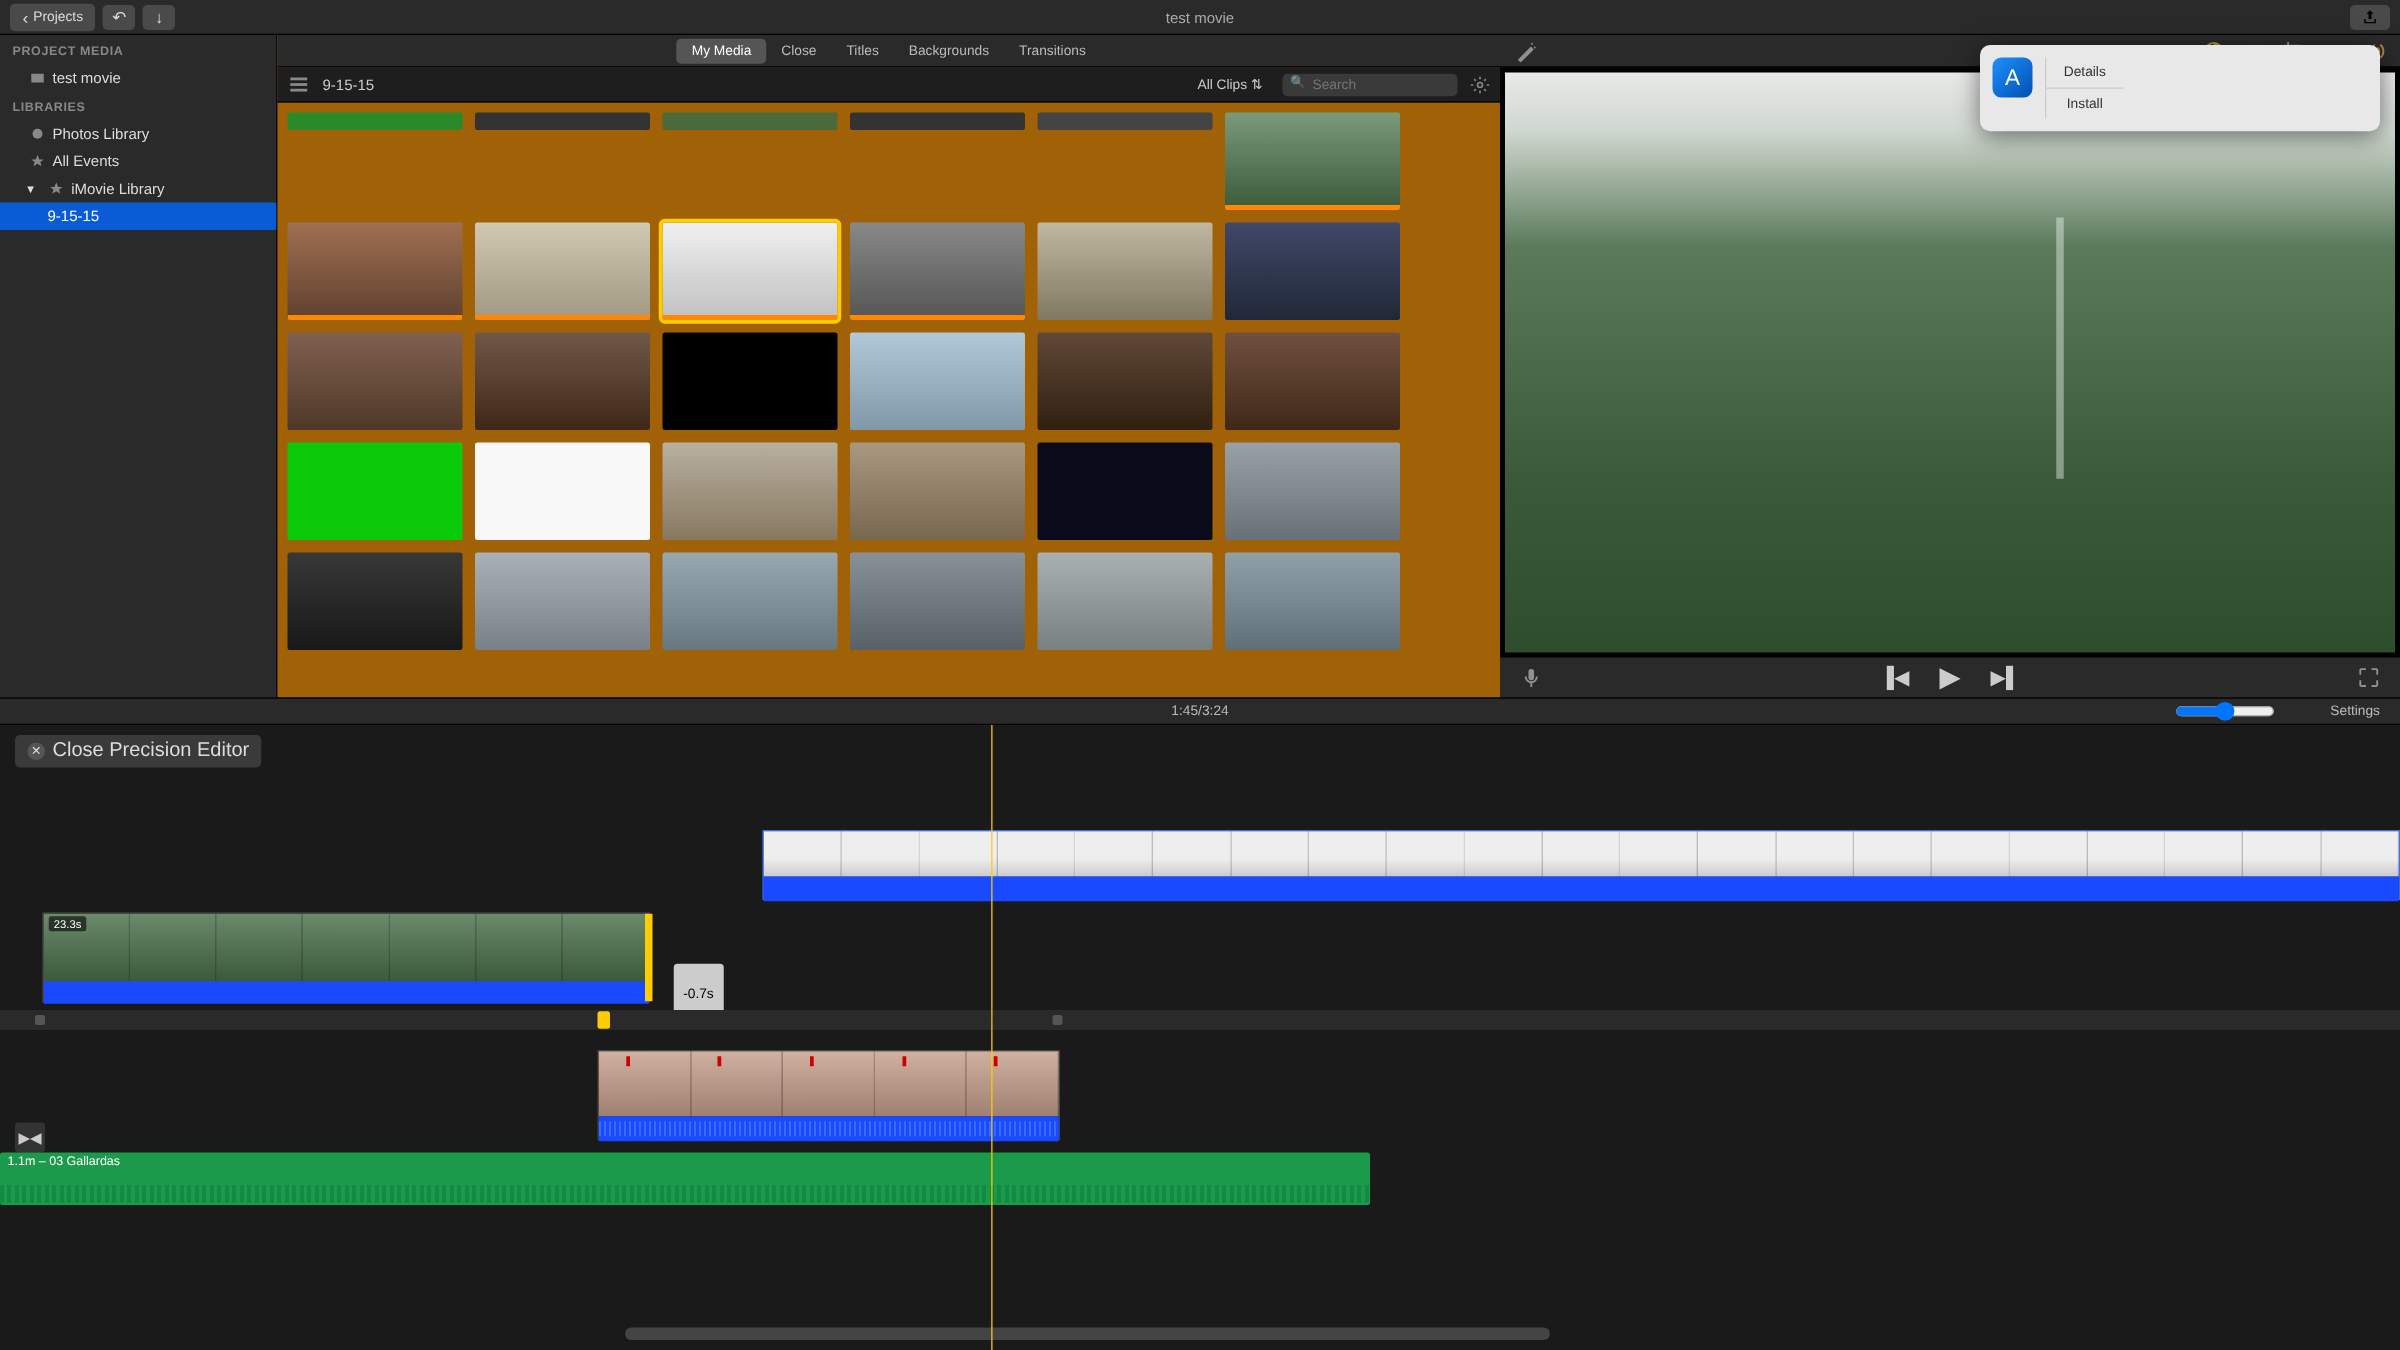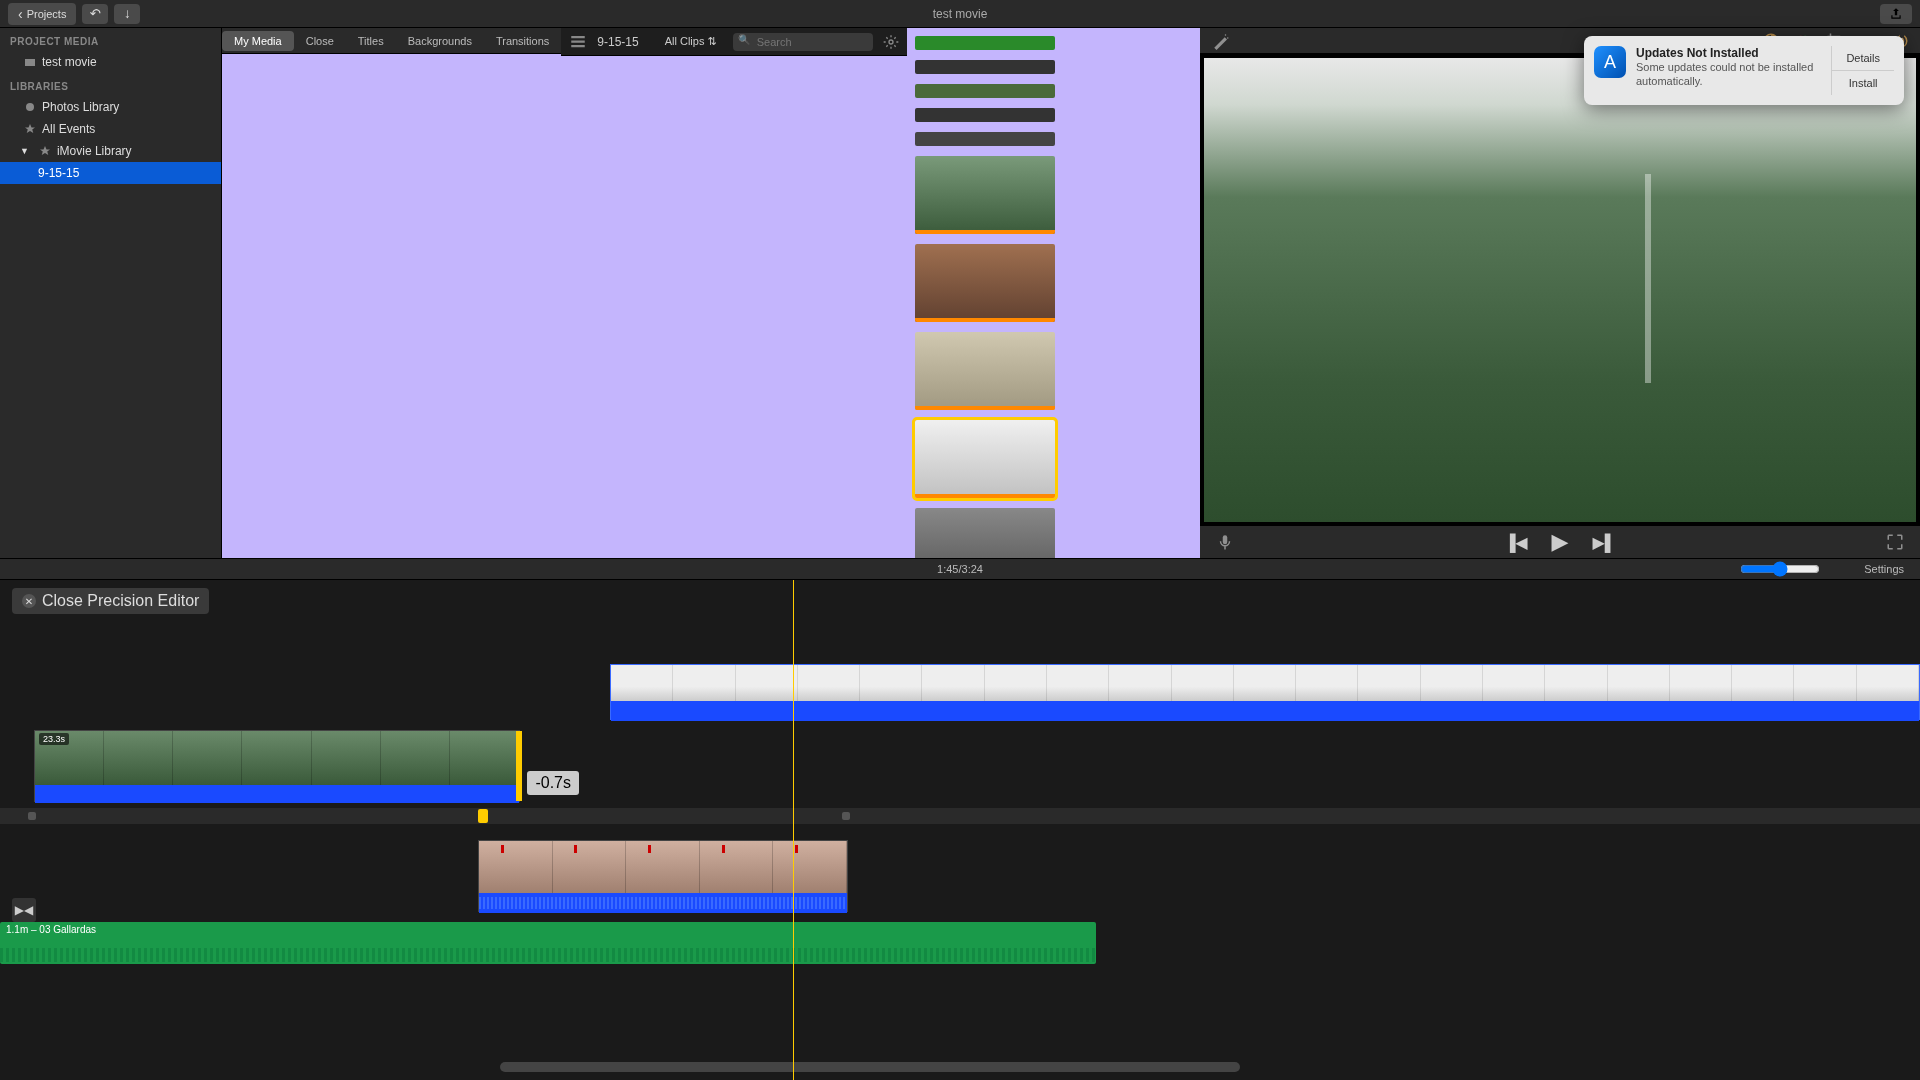--- a/index.html
+++ b/index.html
@@ -16,21 +16,21 @@
 
 .main { display: flex; height: 530px; }
 .left-col { width: 222px; background: #2a2a2a; border-right: 1px solid #000; }
 .section-header { font-size: 10px; font-weight: bold; color: #888; padding: 8px 10px 4px; letter-spacing: 0.5px; }
 .sidebar-item { padding: 4px 10px 4px 24px; font-size: 12px; color: #ddd; display: flex; align-items: center; gap: 6px; cursor: pointer; }
 .sidebar-item.indent2 { padding-left: 38px; }
 .sidebar-item.selected { background: #0a5cd6; color: #fff; }
 .sidebar-icon { width: 12px; height: 12px; display: inline-block; }
 
 
-.middle-col { flex: 1; background: #c4b5fd; display: flex; position: relative; }
+.middle-col { flex: 1; background: #a16207; display: flex; flex-direction: column; position: relative; }
 .tabbar { height: 26px; background: #2a2a2a; display: flex; align-items: center; justify-content: center; border-bottom: 1px solid #000; }
 .tab { font-size: 11px; padding: 4px 12px; color: #bbb; cursor: pointer; }
 .tab.active { background: #555; border-radius: 4px; color: #fff; }
 .browser-toolbar { height: 28px; background: #1e1e1e; display: flex; align-items: center; padding: 0 8px; gap: 10px; border-bottom: 1px solid #000; }
 .breadcrumb { font-size: 12px; color: #ccc; }
 .list-icon { width: 18px; height: 18px; }
 .spacer { flex: 1; }
 .filter-dd { font-size: 11px; color: #ccc; padding: 2px 6px; }
 .search-box { background: #3a3a3a; border: none; border-radius: 4px; padding: 3px 8px 3px 24px; font-size: 11px; color: #ccc; width: 140px; }
 .search-wrap { position: relative; }
@@ -84,21 +84,21 @@
 .upper-clip .audio { height: 20px; background: #1a4aff; }
 
 .lower-track { position: absolute; top: 150px; left: 0; width: 540px; height: 72px; }
 .lower-clip { position: absolute; left: 34px; width: 486px; height: 72px; border: 1px solid #444; background: #333; }
 .lower-clip .thumbs { height: 54px; display: flex; }
 .lower-clip .thumb { flex: 1; background: linear-gradient(180deg, #6a8a6a, #3a5a3a); border-right: 1px solid rgba(0,0,0,0.2); }
 .lower-clip .audio { height: 18px; background: #1a4aff; }
 .dur-badge { position: absolute; top: 2px; left: 4px; background: rgba(0,0,0,0.6); font-size: 9px; padding: 1px 4px; border-radius: 2px; color: #fff; }
 .trim-handle { position: absolute; top: 0; bottom: 0; width: 6px; background: #ffcc00; }
 .trim-handle.right { right: -3px; }
-.offset-badge { position: absolute; right: -60px; top: 40px; background: #ccc; color: #000; font-size: 16px; padding: 3px 8px; border-radius: 3px; }
+.offset-badge { position: absolute; right: -60px; top: 40px; background: #ccc; color: #000; font-size: 11px; padding: 18px 8px; border-radius: 3px; }
 
 .connector-icon { position: absolute; top: 168px; left: 12px; width: 24px; height: 24px; background: #333; border-radius: 3px; display:flex; align-items:center; justify-content:center; font-size:12px; }
 
 .ruler-row { position: absolute; top: 228px; left: 0; right: 0; height: 16px; background: #2a2a2a; }
 .ruler-marker { position: absolute; width: 10px; height: 14px; background: #ffcc00; border-radius: 2px; top: 1px; }
 .ruler-dot { position: absolute; width: 8px; height: 8px; background: #555; border-radius: 2px; top: 4px; }
 
 .connected-clip { position: absolute; top: 260px; left: 478px; width: 370px; height: 72px; border: 1px solid #444; }
 .connected-clip .thumbs { height: 52px; display: flex; }
 .connected-clip .thumb { flex: 1; background: linear-gradient(180deg, #d0b0a0, #a08070); border-right: 1px solid rgba(0,0,0,0.2); position: relative; }
@@ -274,24 +274,20 @@
       <span style="color:#ccc">▶▌</span>
       <svg class="vt-icon fs-btn" viewBox="0 0 24 24">
           <path d="M3 3h6M3 3v6M21 3h-6M21 3v6M3 21h6M3 21v-6M21 21h-6M21 21v-6" stroke="#aaa" stroke-width="2" fill="none"></path>
         </svg>
     </div>
   </div>
 </div>
 
 <div class="notif">
   <div class="notif-icon">A</div>
-  <div class="notif-body">
-    <div class="notif-title">Updates Not Installed</div>
-    <div class="notif-msg">Some updates could not be installed automatically.</div>
-  </div>
   <div class="notif-actions">
     <button>Details</button>
     <button>Install</button>
   </div>
 </div>
 
 <div class="timeline-strip">
   <span>1:45/3:24</span>
   <input type="range" class="zoom-slider" value="50" style="">
   <span class="settings-link">Settings</span>

